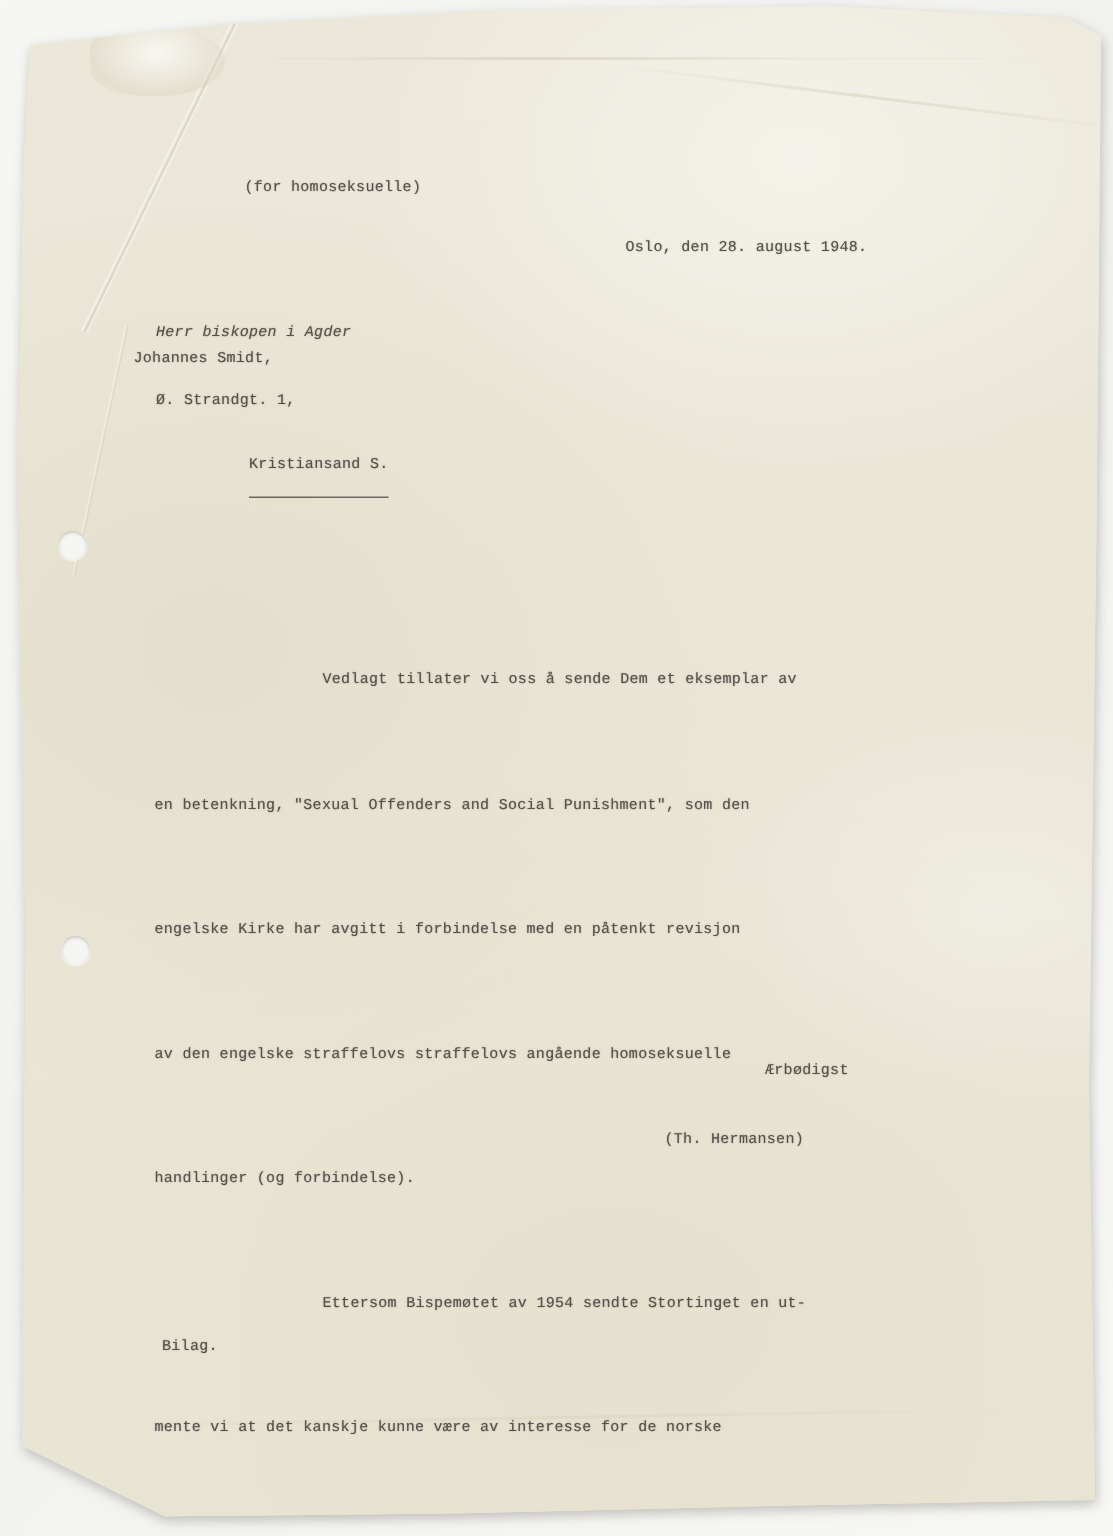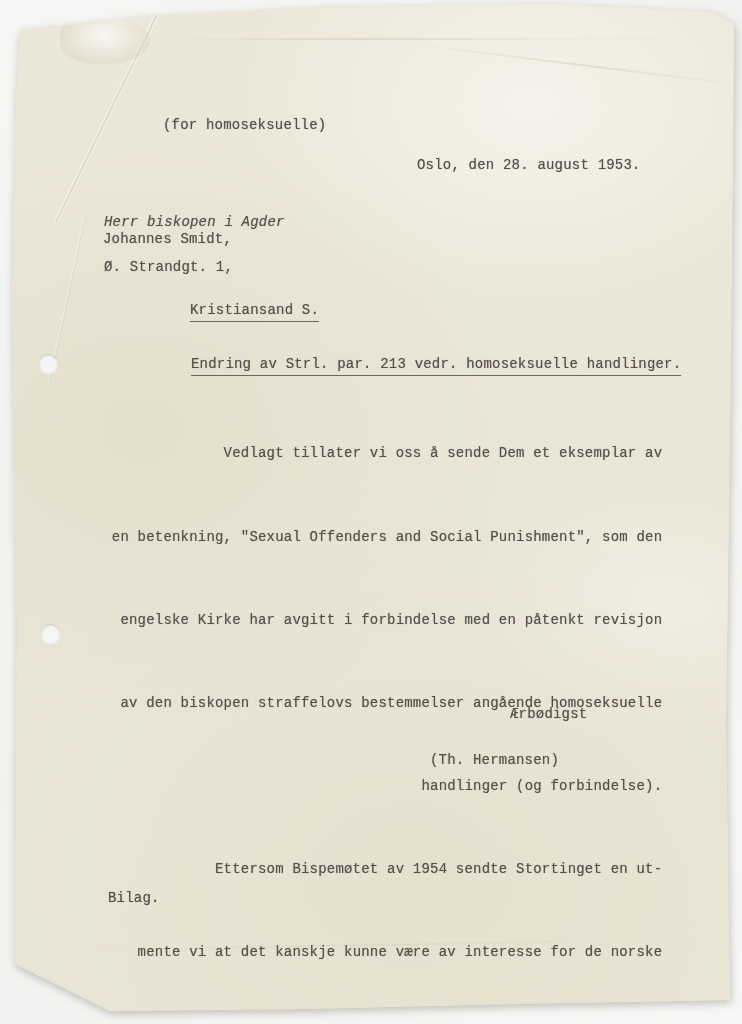--- a/index.html
+++ b/index.html
@@ -86,38 +86,38 @@
     background: #f5f5f4;
     box-shadow: inset 0 1px 2px rgba(90,84,66,0.30), 0 1px 1px rgba(255,255,255,0.7);
   }
   .hole-top { left: 27px; top: 350px; }
   .hole-bottom { left: 29px; top: 620px; }
 
   .text-layer {
     position: absolute;
     left: 0; top: 0; width: 100%; height: 100%;
     color: #55504a;
-    font-size: 14px;
+    font-size: 10px;
     letter-spacing: 0.2px;
     text-shadow: 0 0 1px rgba(85,80,74,0.55);
     white-space: pre;
   }
   .line { position: absolute; line-height: 17px; }
   .underlined {
     display: inline-block;
     border-bottom: 1.5px solid rgba(85,80,74,0.85);
-    padding-bottom: 2px;
+    padding-bottom: 12px;
   }
   .body-block {
     position: absolute;
     left: 91px;
     top: 381px;
     line-height: 27.7px;
   }
-  .body-line { height: 27.7px; text-align: right; }
+  .body-line { height: 27.7px; }
   .indent { padding-left: 112px; }
 </style>
 </head>
 <body>
 
 <div class="scene">
   <div class="paper-wrap">
     <div class="paper">
 
       <div class="crease crease-1"></div>
@@ -127,47 +127,44 @@
       <div class="crease crease-5"></div>
       <div class="tear-mark"></div>
 
       <div class="punch-hole hole-top"></div>
       <div class="punch-hole hole-bottom"></div>
 
       <div class="text-layer">
 
         <div class="line" style="left:151px; top:113px;">(for homoseksuelle)</div>
 
-        <div class="line" style="left:405px; top:153px;">Oslo, den 28. august 1953.</div>
+        <div class="line" style="left:405px; top:153px;">Oslo, den 28. august 1948.</div>
 
         <div class="line" style="left:92px; top:210px;font-style:italic;">Herr biskopen i Agder</div>
-        <div class="line" style="left:91px; top:227px;">Johannes Smidt,</div>
+        <div class="line" style="left:77px; top:227px;">Johannes Smidt,</div>
         <div class="line" style="left:92px; top:255px;">Ø. Strandgt. 1,</div>
         <div class="line" style="left:92px; top:281px;">
           <span class="underlined">Kristiansand S.</span>
         </div>
 
-        <div class="line" style="left:93px; top:335px;">
-          <span class="underlined">Endring av Strl. par. 213 vedr. homoseksuelle handlinger.</span>
-        </div>
 
         <div class="body-block">
           <div class="body-line indent">Vedlagt tillater vi oss å sende Dem et eksemplar av</div>
           <div class="body-line">en betenkning, "Sexual Offenders and Social Punishment", som den</div>
           <div class="body-line">engelske Kirke har avgitt i forbindelse med en påtenkt revisjon</div>
-          <div class="body-line">av den biskopen straffelovs bestemmelser angående homoseksuelle</div>
+          <div class="body-line">av den engelske straffelovs straffelovs angående homoseksuelle</div>
           <div class="body-line">handlinger (og forbindelse).</div>
           <div class="body-line indent">Ettersom Bispemøtet av 1954 sendte Stortinget en ut-</div>
           <div class="body-line">mente vi at det kanskje kunne være av interesse for de norske</div>
           
           
         </div>
 
         <div class="line" style="left:454px; top:702px;margin-left:44px;">Ærbødigst</div>
 
-        <div class="line" style="left:418px; top:748px;">(Th. Hermansen)</div>
+        <div class="line" style="left:431px; top:748px;">(Th. Hermansen)</div>
 
         <div class="line" style="left:96px; top:886px;">Bilag.</div>
 
       </div>
     </div>
   </div>
 </div>
 
 </body></html>

